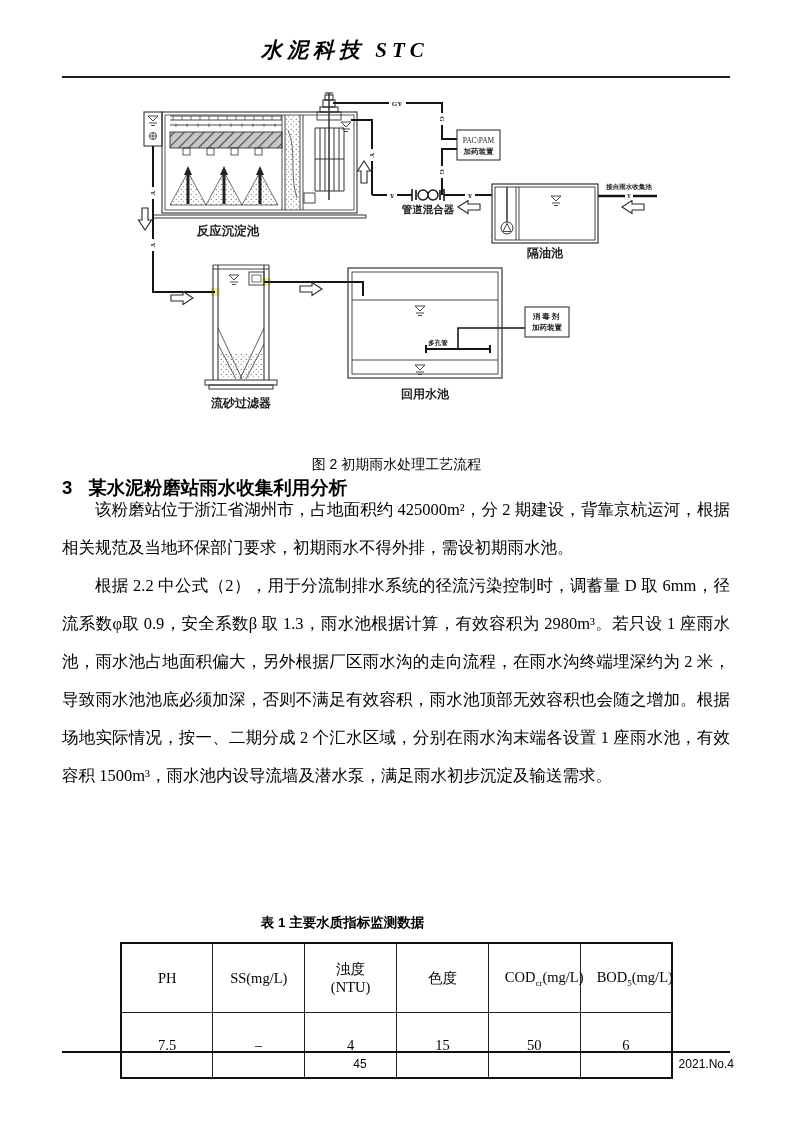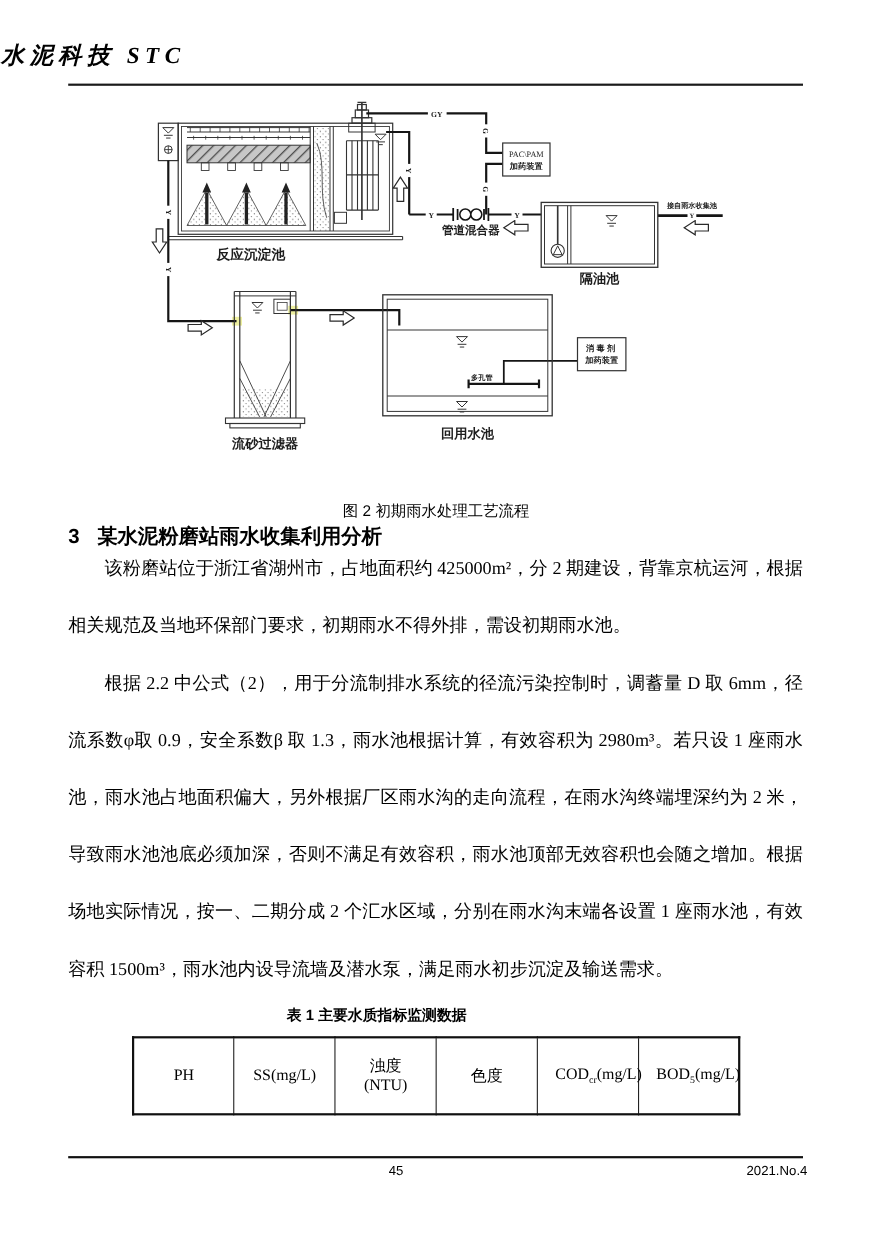--- a/index.html
+++ b/index.html
@@ -1,29 +1,29 @@
 <!DOCTYPE html>
 <html><head>
 <meta charset="utf-8">
 <title>水泥科技 STC</title>
 <style>
   html,body{margin:0;padding:0;}
   body{width:793px;height:1122px;position:relative;background:#ffffff;color:#000;
        font-family:"Liberation Serif","DejaVu Serif",serif;overflow:hidden;}
   .abs{position:absolute;}
-  .journal-title{top:36px;left:1px;width:658px;text-align:left;font-size:21px;
+  .journal-title{top:36px;left:16px;width:658px;text-align:center;font-size:21px;
        font-weight:bold;font-style:italic;letter-spacing:5px;}
   .header-rule{top:76px;left:62px;width:668px;border-top:2.2px solid #1b1b1b;height:0;}
   .figure-area{top:88px;left:0;width:793px;height:336px;}
   .figure-caption{top:427px;left:0;width:793px;text-align:center;font-size:14px;
        font-family:"Liberation Sans",sans-serif;font-weight:500;margin-top:29px;}
   .section-heading{top:455px;left:62px;width:668px;font-size:18.5px;font-weight:bold;
        font-family:"Liberation Sans",sans-serif;margin-top:20px;}
   .section-heading .num{margin-right:16px;}
-  .body-text{top:491px;left:62px;width:668px;font-size:16.5px;line-height:52px;
+  .body-text{top:491px;left:62px;width:668px;font-size:16.5px;line-height:38px;
        text-align:justify;}
   .body-text p{margin:0;text-indent:2em;}
   .table-caption{top:914px;left:0;width:685px;text-align:center;font-size:13.5px;
        font-weight:bold;font-family:"Liberation Sans",sans-serif;}
   table.data{top:942px;left:120px;width:553px;border-collapse:collapse;
        border:2px solid #111;table-layout:fixed;}
   table.data td{border:1px solid #222;height:32px;text-align:center;font-size:14.5px;
        font-family:"Liberation Serif",serif;padding:16px;}
   table.data sub{font-size:9px;}
   .footer-rule{top:1051px;left:62px;width:668px;border-top:2.5px solid #111;height:0;}
@@ -226,18 +226,26 @@
 <table class="abs data">
   <tbody>
     <tr>
       <td><span>PH</span></td>
       <td><span>SS(mg/L)</span></td>
       <td><span>浊度(NTU)</span></td>
       <td><span>色度</span></td>
       <td><span>COD</span><sub>cr</sub><span>(mg/L)</span></td>
       <td><span>BOD</span><sub>5</sub><span>(mg/L)</span></td>
     </tr>
+    <tr>
+      <td>7.5</td>
+      <td>–</td>
+      <td>4</td>
+      <td>15</td>
+      <td>50</td>
+      <td>6</td>
+    </tr>
   </tbody>
 </table>
 
 <div class="abs footer-rule"></div>
 <div class="abs footer-page">45</div>
 <div class="abs footer-issue">2021.No.4</div>
 
 </body></html>

